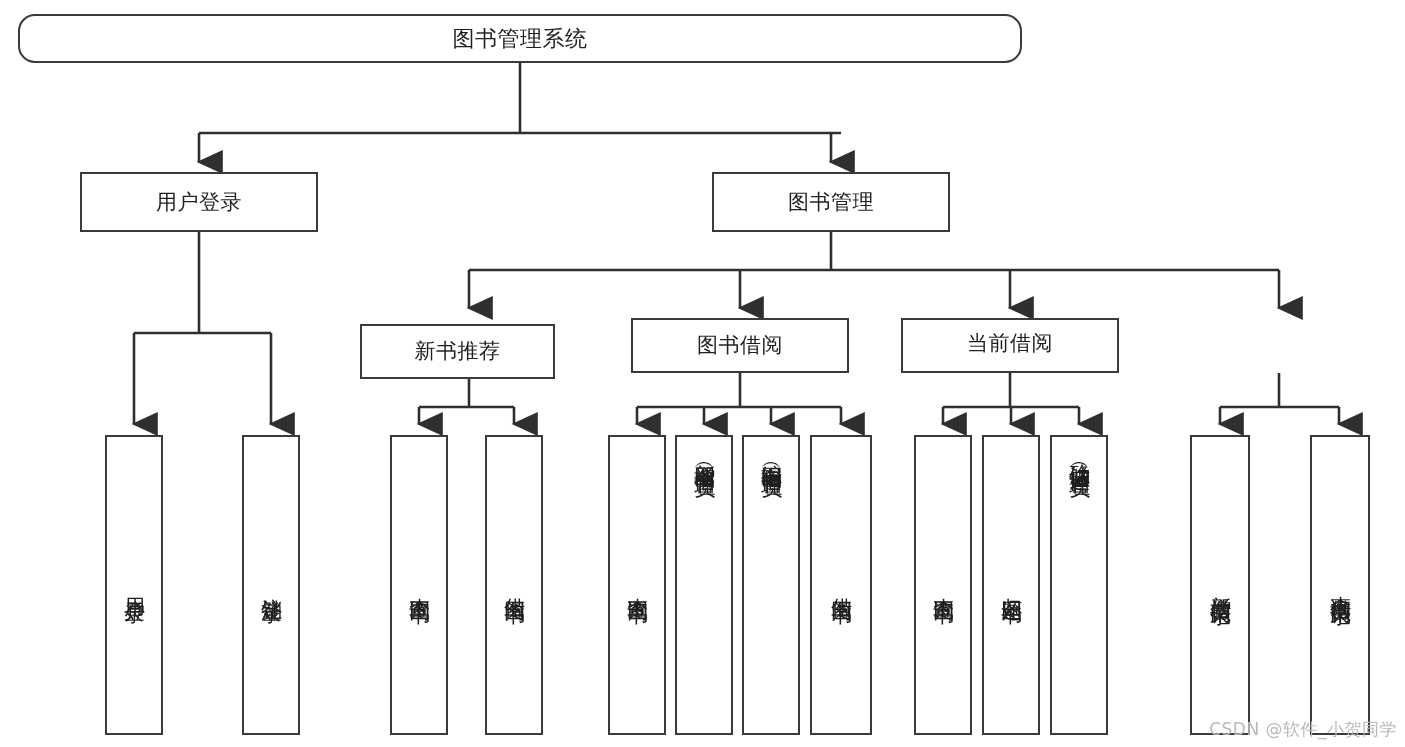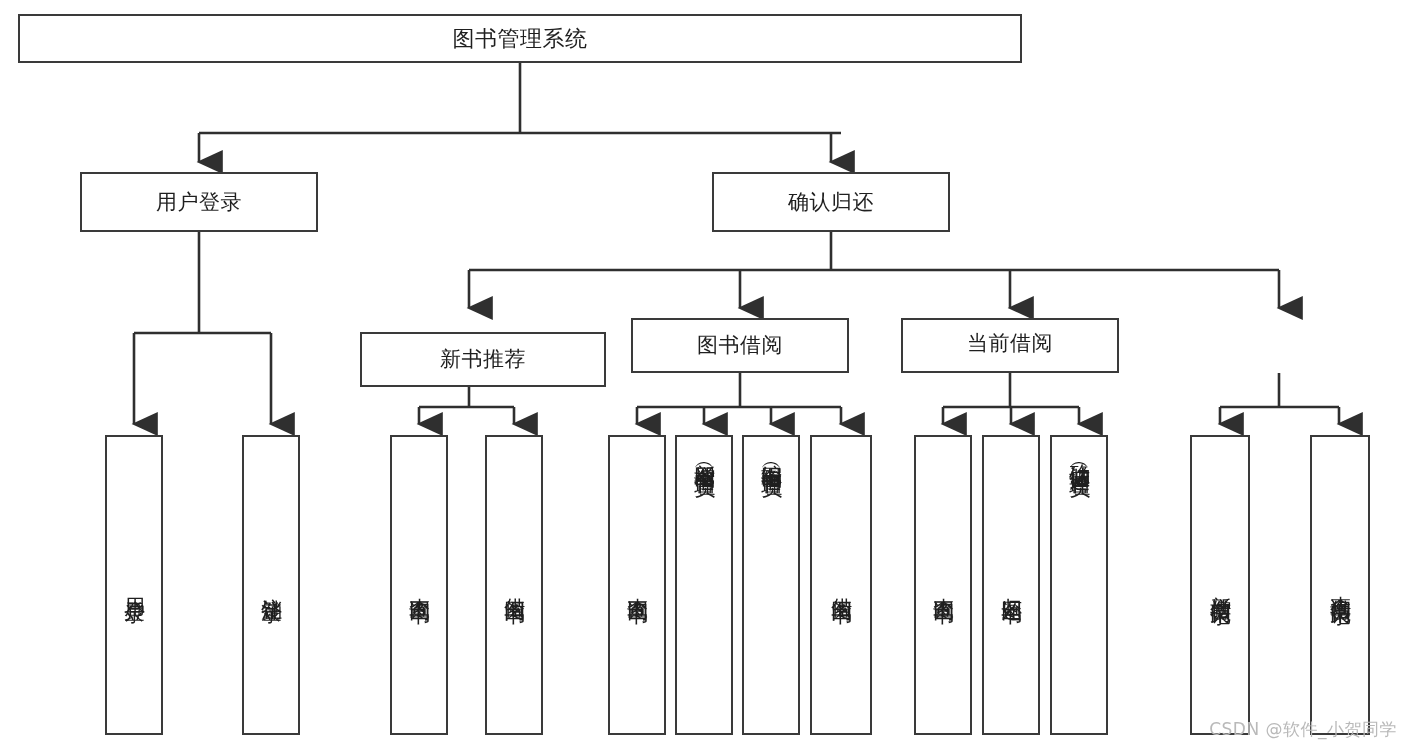--- a/index.html
+++ b/index.html
@@ -126,32 +126,32 @@
       <path d="M 1011,407 L 1011,424" marker-end="url(#arrow)"></path>
       <path d="M 1079,407 L 1079,424" marker-end="url(#arrow)"></path>
 
       <path d="M 1279,373 L 1279,407"></path>
       <path d="M 1220,407 L 1339,407"></path>
       <path d="M 1220,407 L 1220,424" marker-end="url(#arrow)"></path>
       <path d="M 1339,407 L 1339,424" marker-end="url(#arrow)"></path>
     </g>
   </svg>
 
-  <div class="node root" style="left:18px; top:14px; width:1004px; height:49px;">
+  <div class="node root" style="left:18px; top:14px; width:1004px; height:49px;border-radius:17px;">
     <span class="label">图书管理系统</span>
   </div>
 
   <div class="node level2" style="left:80px; top:172px; width:238px; height:60px;">
     <span class="label">用户登录</span>
   </div>
   <div class="node level2" style="left:712px; top:172px; width:238px; height:60px;">
-    <span class="label">确认归还</span>
-  </div>
-
-  <div class="node level2" style="left:360px; top:332px; width:246px; height:55px;">
+    <span class="label">图书管理</span>
+  </div>
+
+  <div class="node level2" style="left:360px; top:324px; width:195px; height:55px;">
     <span class="label">新书推荐</span>
   </div>
   <div class="node level2" style="left:631px; top:318px; width:218px; height:55px;">
     <span class="label">图书借阅</span>
   </div>
   <div class="node level2" style="left:901px; top:318px; width:218px; height:55px;font-family:Liberation Mono, monospace;">
     <span class="label">当前借阅</span>
   </div>
 
   <div class="node leaf center" style="left:105px; top:435px; width:58px; height:300px;">

